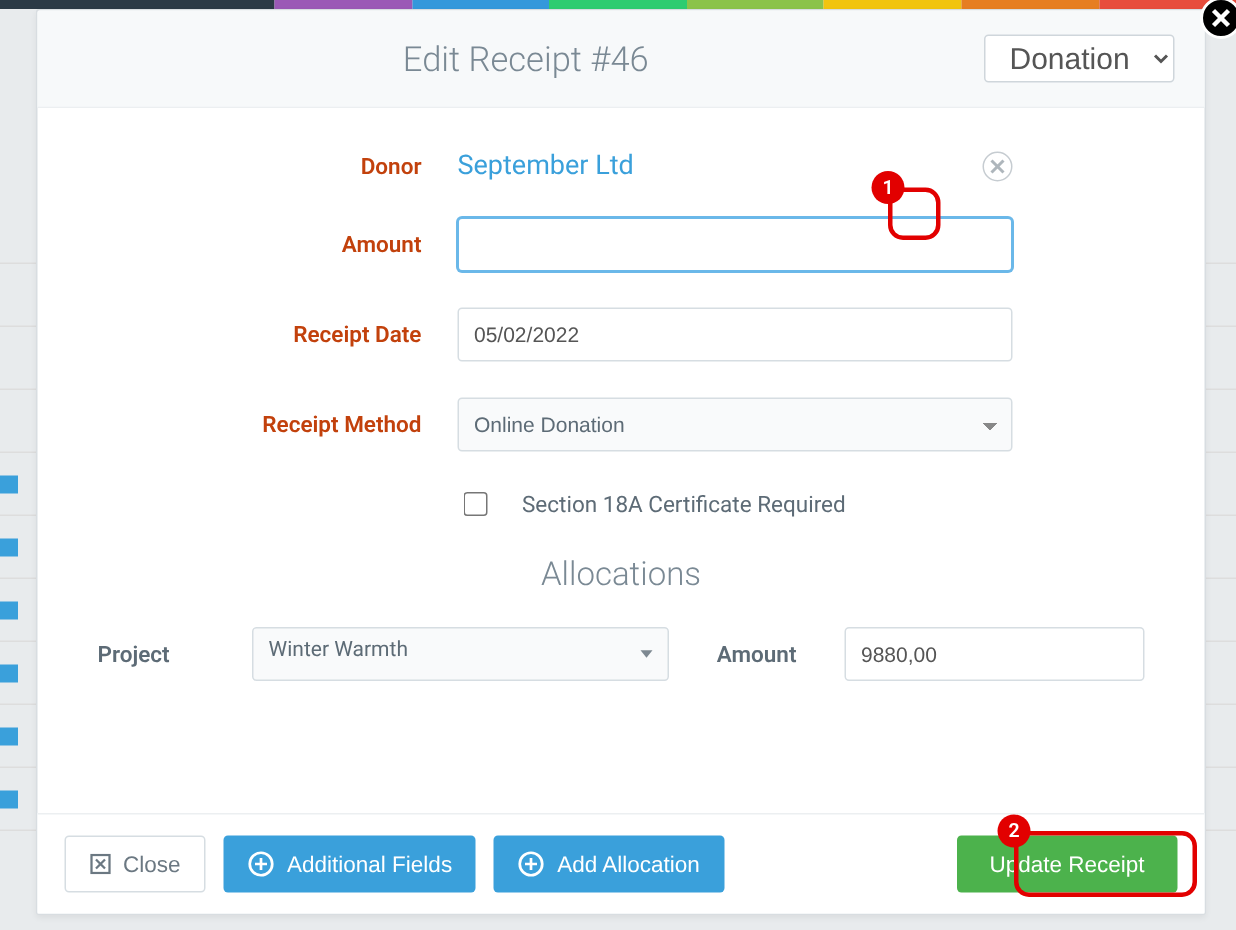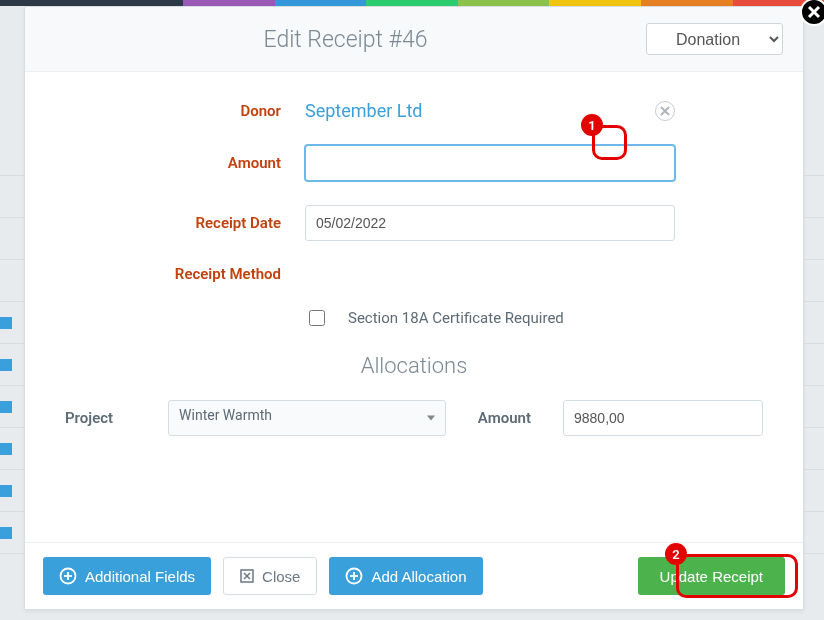--- a/index.html
+++ b/index.html
@@ -38,22 +38,22 @@
   
   .modal-header {
     background:#f7f9fa; border-bottom:1px solid #eceff1;
     padding:16px 20px; display:flex; align-items:center;
     border-radius:2px 2px 0 0;
   }
   .modal-title {
     flex:1; text-align:center; color:#7a8994; font-size:23px; font-weight:300;
   }
   .type-select {
-    height:32px; padding:4px 25px; border:1px solid #cfd6db; border-radius:3px;
-    background:#fff; color:#555; font-size:16px; min-width:100px;
+    height:32px; padding:4px 12px; border:1px solid #cfd6db; border-radius:3px;
+    background:#fff; color:#555; font-size:20px; min-width:100px;
   }
   
   .modal-body {
     flex:1; padding:28px 40px 10px 40px; overflow:auto;
   }
   
   .form-row {
     display:flex; align-items:center; margin-bottom:24px;
   }
   .form-label {
@@ -241,20 +241,25 @@
 
     <div class="form-row">
       <div class="form-label">Receipt Date</div>
       <div class="form-control-wrap">
         <input type="text" class="input-text" value="05/02/2022" style="">
       </div>
     </div>
 
     <div class="form-row">
       <div class="form-label">Receipt Method</div>
+      <div class="form-control-wrap">
+        <select class="input-select">
+          <option>Online Donation</option>
+        </select>
+      </div>
     </div>
 
     <div class="checkbox-row">
       <input type="checkbox" style="">
       <span>Section 18A Certificate Required</span>
     </div>
 
     <div class="allocations-title">Allocations</div>
 
     <div class="alloc-row">
@@ -263,42 +268,42 @@
         <span>Winter Warmth</span>
         <span class="caret"></span>
       </div>
       <span class="alloc-label">Amount</span>
       <input type="text" class="input-text alloc-amount" value="9880,00" style="">
     </div>
 
   </div>
 
   <div class="modal-footer">
-    <button class="btn btn-blue">
-      <svg viewBox="0 0 18 18" fill="none" stroke="#fff" stroke-width="1.8">
-        <circle cx="9" cy="9" r="7.5"></circle>
-          <line x1="9" y1="5" x2="9" y2="13"></line>
-          <line x1="5" y1="9" x2="13" y2="9"></line>
-      </svg>
-      <span>Additional Fields</span>
-    </button>
     <button class="btn btn-close">
       <svg viewBox="0 0 14 14" fill="none" stroke="#6b7882" stroke-width="1.5">
         <rect x="1" y="1" width="12" height="12"></rect>
           <line x1="4" y1="4" x2="10" y2="10"></line>
           <line x1="10" y1="4" x2="4" y2="10"></line>
       </svg>
       <span>Close</span>
     </button>
     <button class="btn btn-blue">
       <svg viewBox="0 0 18 18" fill="none" stroke="#fff" stroke-width="1.8">
         <circle cx="9" cy="9" r="7.5"></circle>
           <line x1="9" y1="5" x2="9" y2="13"></line>
           <line x1="5" y1="9" x2="13" y2="9"></line>
       </svg>
+      <span>Additional Fields</span>
+    </button>
+    <button class="btn btn-blue">
+      <svg viewBox="0 0 18 18" fill="none" stroke="#fff" stroke-width="1.8">
+        <circle cx="9" cy="9" r="7.5"></circle>
+          <line x1="9" y1="5" x2="9" y2="13"></line>
+          <line x1="5" y1="9" x2="13" y2="9"></line>
+      </svg>
       <span>Add Allocation</span>
     </button>
     <button class="btn btn-green">
       <span>Update Receipt</span>
     </button>
   </div>
 
 </div>
 
 <div id="callout-1" class="callout">

